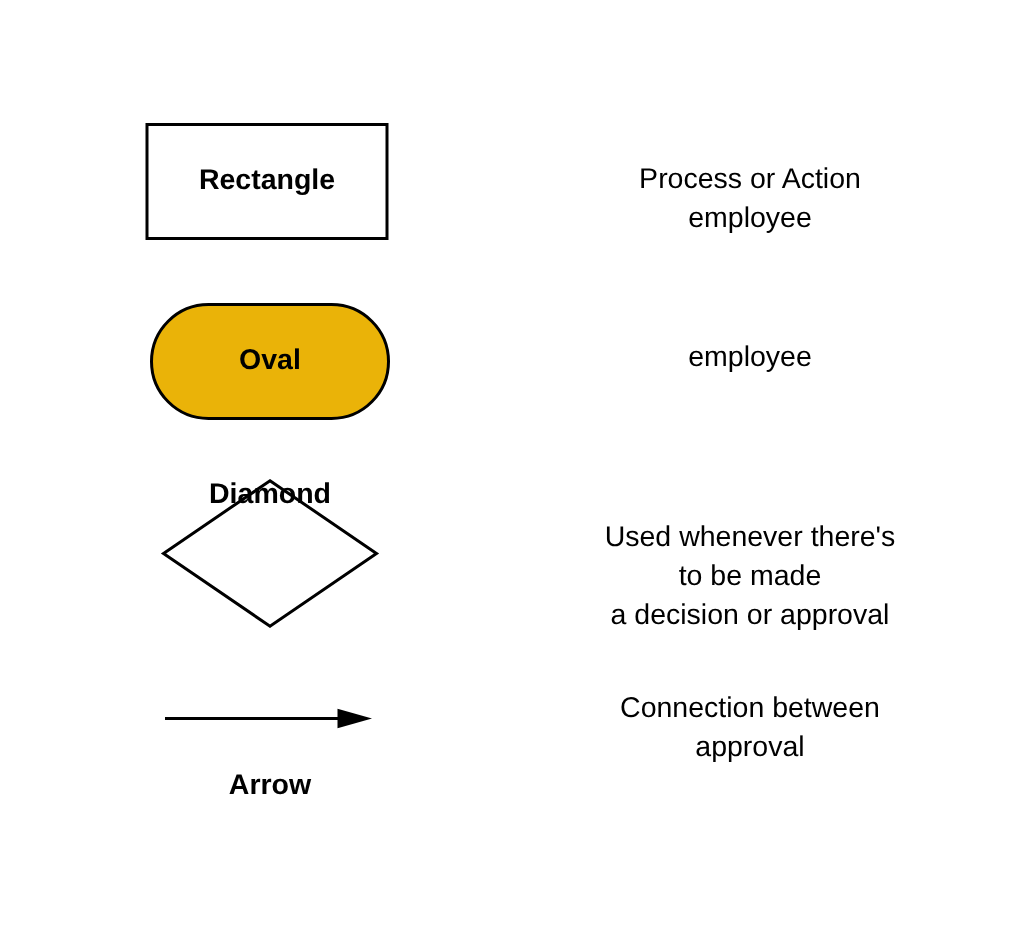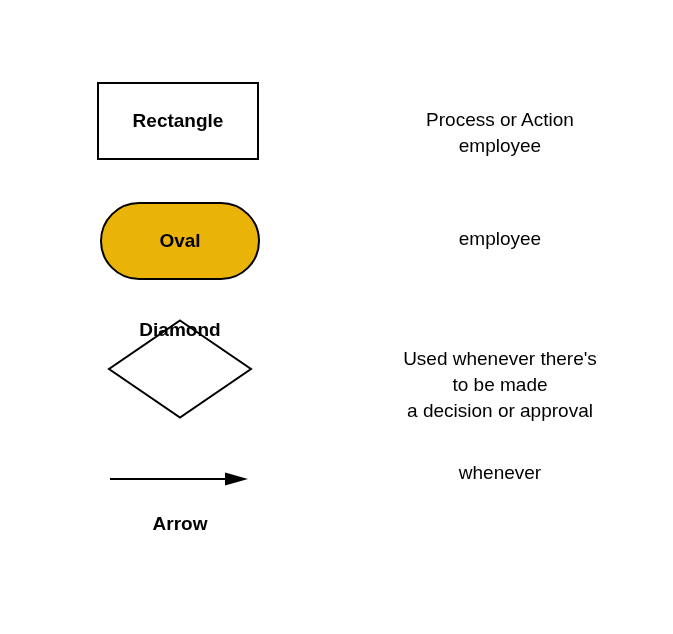--- a/index.html
+++ b/index.html
@@ -145,16 +145,17 @@
   </div>
 
   <div class="arrow-wrap">
     <svg viewBox="0 0 140 16" xmlns="http://www.w3.org/2000/svg">
       <line x1="0" y1="8" x2="118" y2="8" stroke="#000000" stroke-width="2"></line>
       <polygon points="115,1.5 138,8 115,14.5" fill="#000000"></polygon>
     </svg>
   </div>
   <div class="arrow-label shape-label">Arrow</div>
   <div class="desc desc-4">
-    <div>whenever</div>
+    <div>Connection between</div>
+    <div>approval</div>
   </div>
 
 </div>
 
 </body></html>

